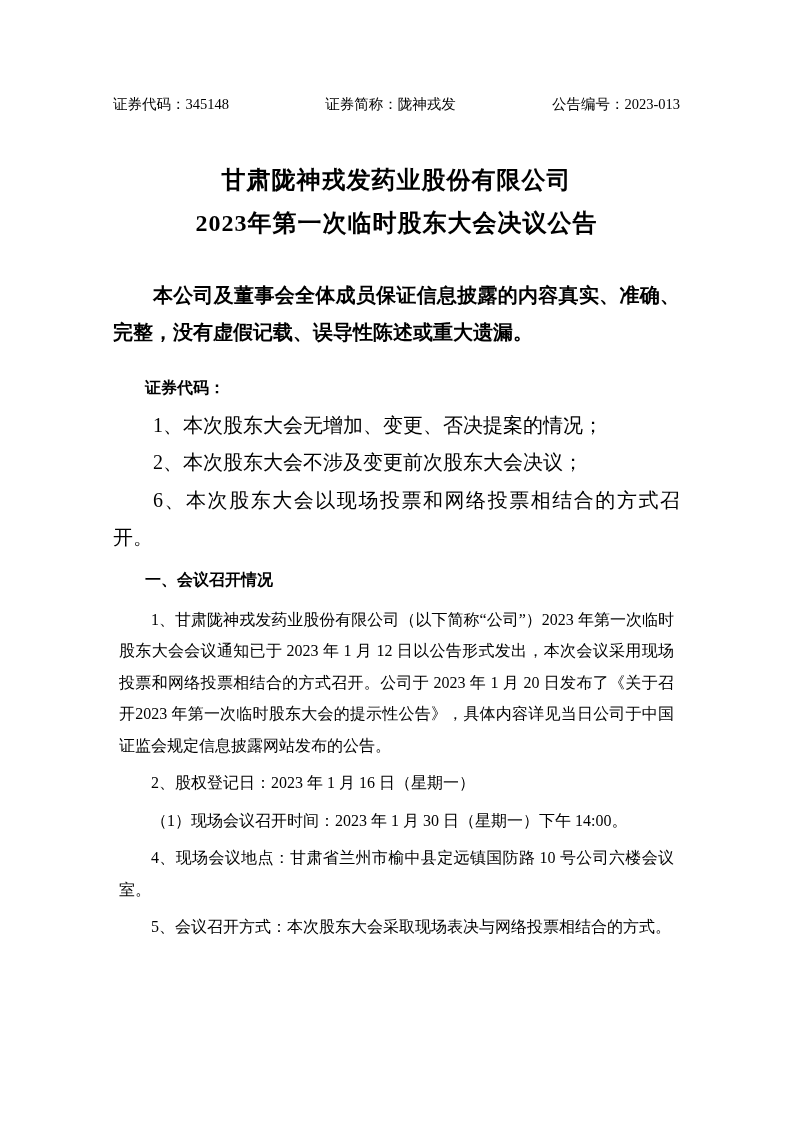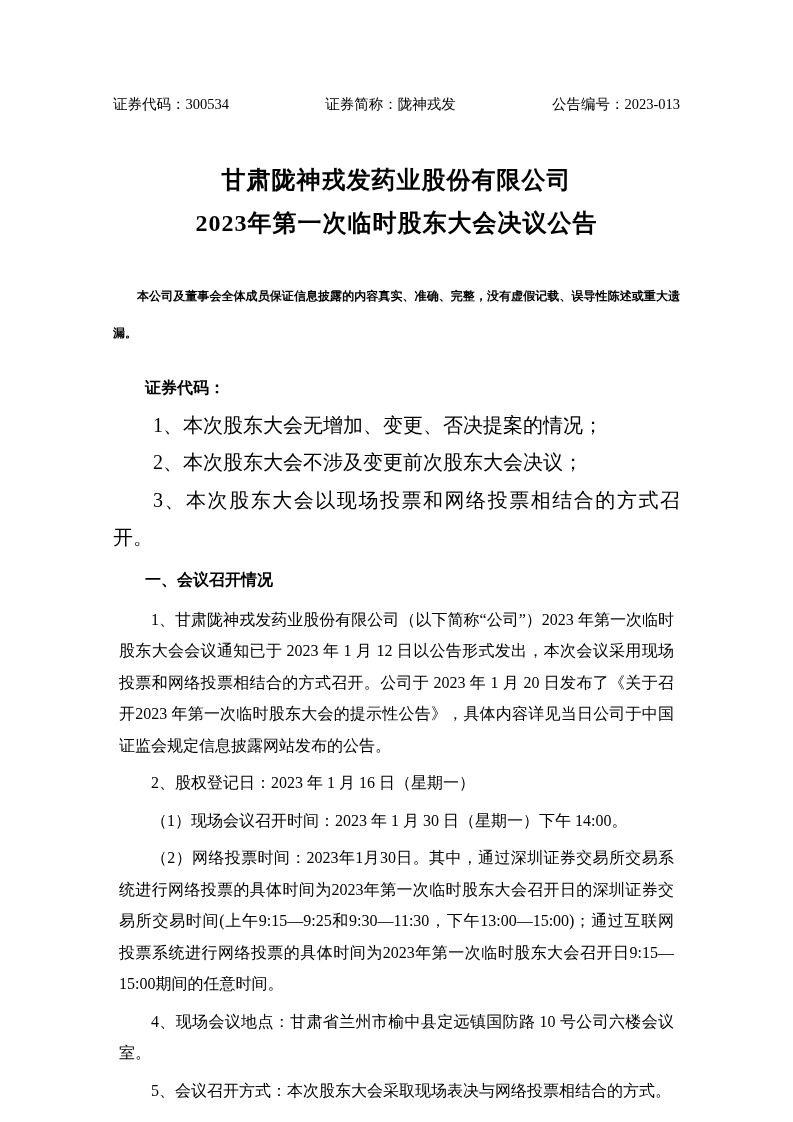--- a/index.html
+++ b/index.html
@@ -32,23 +32,23 @@
     margin-top: 46px;
     text-align: center;
     font-size: 24px;
     font-weight: bold;
     line-height: 43px;
     letter-spacing: 1px;
   }
   
   .declaration {
     margin: 33px 0 0 0;
-    font-family: Liberation Serif, serif;
+    font-family: Liberation Mono, monospace;
     font-weight: bold;
-    font-size: 12px;
+    font-size: 20px;
     line-height: 37px;
     text-indent: 2em;
     text-align: justify;
   }
   .special-heading {
     margin: 17px 0 0 0;
     font-family: "Liberation Sans", "DejaVu Sans", sans-serif;
     font-weight: bold;
     font-size: 16px;
     line-height: 37.5px;
@@ -76,44 +76,43 @@
     text-indent: 2em;
     text-align: justify;
   }
 </style>
 </head>
 <body>
 
 <div class="page">
 
   <div class="doc-header">
-    <span>证券代码：300534</span>
+    <span>证券代码：345148</span>
     <span>证券简称：陇神戎发</span>
     <span>公告编号：2023-013</span>
   </div>
 
   <div class="title-block">
     <div>甘肃陇神戎发药业股份有限公司</div>
     <div>2023年第一次临时股东大会决议公告</div>
   </div>
 
   <p class="declaration">本公司及董事会全体成员保证信息披露的内容真实、准确、完整，没有虚假记载、误导性陈述或重大遗漏。</p>
 
   <p class="special-heading">证券代码：</p>
 
   <div class="special-items">
     <p>1、本次股东大会无增加、变更、否决提案的情况；</p>
     <p>2、本次股东大会不涉及变更前次股东大会决议；</p>
-    <p>3、本次股东大会以现场投票和网络投票相结合的方式召开。</p>
+    <p>6、本次股东大会以现场投票和网络投票相结合的方式召开。</p>
   </div>
 
   <p class="section-heading">一、会议召开情况</p>
 
   <div class="section-body">
     <p>1、甘肃陇神戎发药业股份有限公司（以下简称“公司”）2023 年第一次临时股东大会会议通知已于 2023 年 1 月 12 日以公告形式发出，本次会议采用现场投票和网络投票相结合的方式召开。公司于 2023 年 1 月 20 日发布了《关于召开2023 年第一次临时股东大会的提示性公告》，具体内容详见当日公司于中国证监会规定信息披露网站发布的公告。</p>
     <p>2、股权登记日：2023 年 1 月 16 日（星期一）</p>
     <p>（1）现场会议召开时间：2023 年 1 月 30 日（星期一）下午 14:00。</p>
-    <p>（2）网络投票时间：2023年1月30日。其中，通过深圳证券交易所交易系统进行网络投票的具体时间为2023年第一次临时股东大会召开日的深圳证券交易所交易时间(上午9:15—9:25和9:30—11:30，下午13:00—15:00)；通过互联网投票系统进行网络投票的具体时间为2023年第一次临时股东大会召开日9:15—15:00期间的任意时间。</p>
     <p>4、现场会议地点：甘肃省兰州市榆中县定远镇国防路 10 号公司六楼会议室。</p>
     <p>5、会议召开方式：本次股东大会采取现场表决与网络投票相结合的方式。</p>
   </div>
 
 </div>
 
 </body></html>

